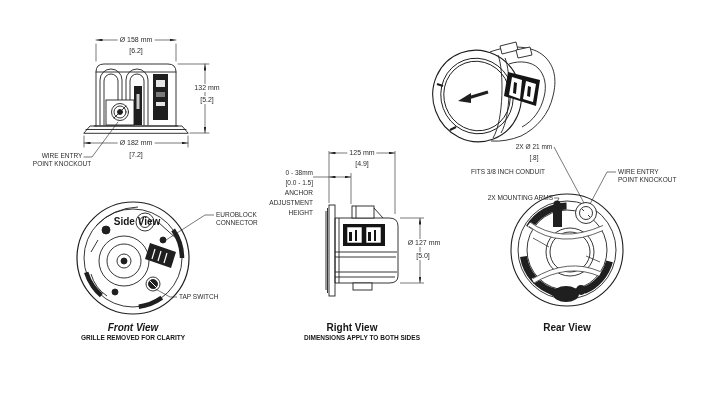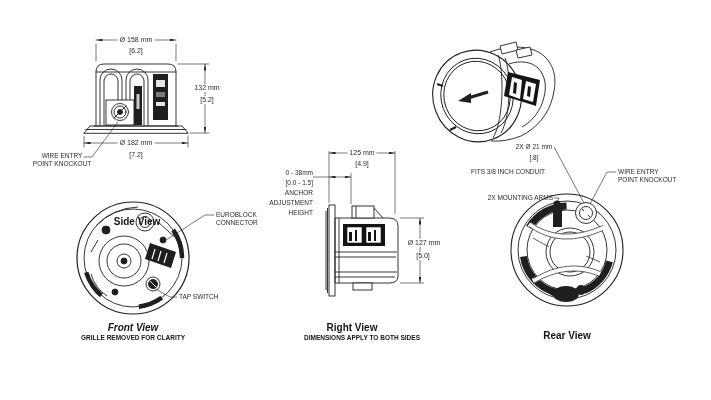--- a/index.html
+++ b/index.html
@@ -240,15 +240,15 @@
   <div class="dim ctr" style="left:423px; top:252px;">[5.0]</div>
   <div class="title" style="left:352px; top:322px; transform:translateX(-50%);">Right View</div>
   <div class="subtitle" style="left:362px; top:334px; transform:translateX(-50%);">DIMENSIONS APPLY TO BOTH SIDES</div>
 
   <div class="txt ctr" style="left:534px; top:141px; line-height:11px;">2X Ø 21 mm
 [.8]</div>
   <div class="txt ctr" style="left:508px; top:168px;">FITS 3/8 INCH CONDUIT</div>
   <div class="txt" style="left:618px; top:168px;">WIRE ENTRY
 POINT KNOCKOUT</div>
   <div class="txt rt" style="left:473px; top:194px; width:80px;">2X MOUNTING ARMS</div>
-  <div class="title" style="left:567px; top:322px; transform:translateX(-50%);margin-top:8px;">Rear View</div>
+  <div class="title" style="left:567px; top:322px; transform:translateX(-50%);">Rear View</div>
 
 </div>
 
 </body></html>

